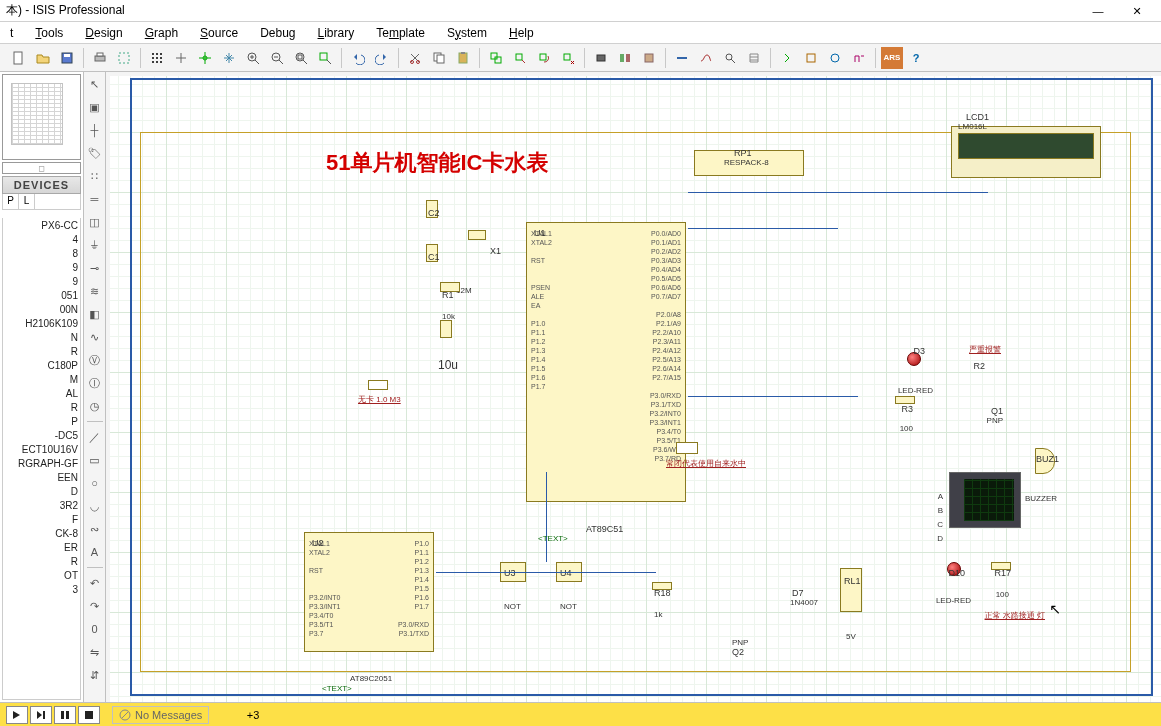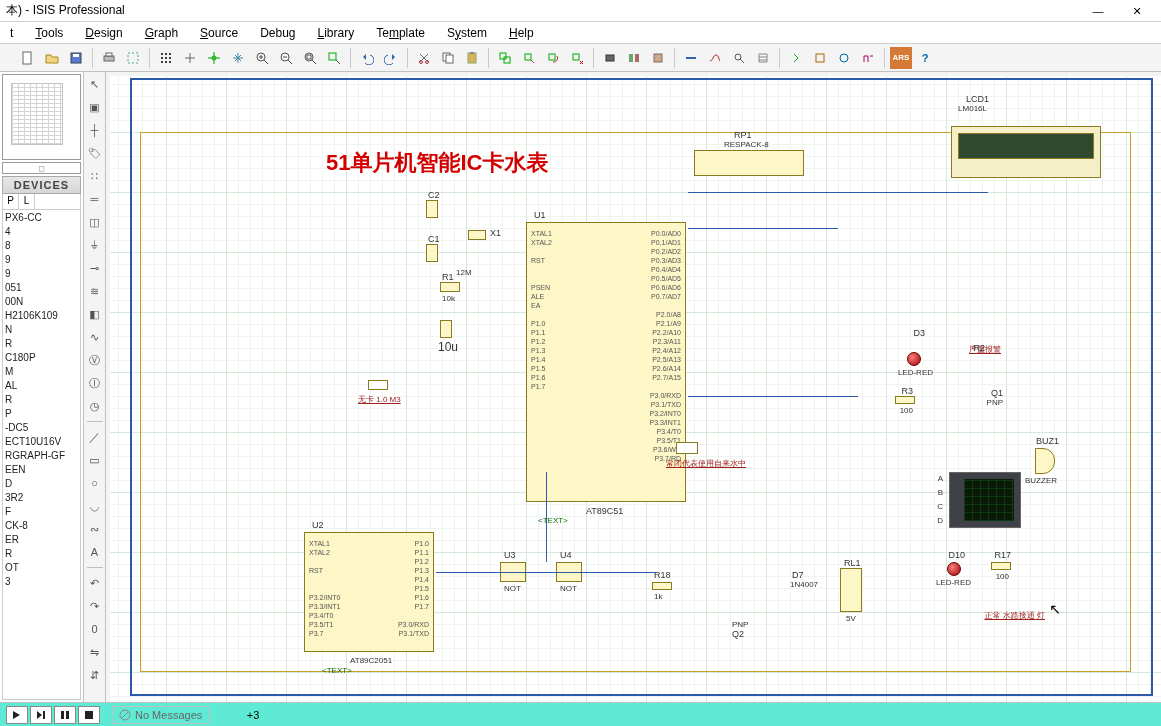--- a/index.html
+++ b/index.html
@@ -9,38 +9,38 @@
 #titlebar { height:22px; background:#fff; border-bottom:1px solid #d0d0d0; display:flex; align-items:center; padding:0 6px; justify-content:space-between; }
 #titlebar .left { font-size:12px; }
 #titlebar .right .winbtn { display:inline-block; width:36px; height:20px; text-align:center; line-height:20px; font-size:11px; }
 
 
 #menubar { height:22px; background:#fff; border-bottom:1px solid #d0d0d0; display:flex; align-items:center; padding:0 6px; gap:14px; font-size:12px; }
 #menubar span { padding:2px 4px; }
 #menubar span u { text-decoration:underline; }
 
 
-#toolbar { height:28px; background:#f4f4f4; border-bottom:1px solid #c0c0c0; display:flex; align-items:center; padding:0 17px; gap:2px; }
+#toolbar { height:28px; background:#f4f4f4; border-bottom:1px solid #c0c0c0; display:flex; align-items:center; padding:0 8px; gap:2px; }
 .tbtn { width:22px; height:22px; background:#f4f4f4; border:1px solid transparent; display:flex; align-items:center; justify-content:center; font-size:11px; color:#555; }
 .tbtn svg { width:14px; height:14px; }
 .tsep { width:1px; height:20px; background:#c8c8c8; margin:0 3px; }
 
 
 #main { display:flex; height:630px; background:#fff; }
 
 
 #sidebar { width:84px; background:#fff; border-right:1px solid #c0c0c0; display:flex; flex-direction:column; }
 #overview { height:86px; border:1px solid #999; margin:2px; background:#fff; position:relative; overflow:hidden; }
 #overview::after { content:""; position:absolute; left:8px; top:8px; width:50px; height:60px; border:1px solid #555; background:repeating-linear-gradient(0deg,#888 0 1px,transparent 1px 4px),repeating-linear-gradient(90deg,#888 0 1px,transparent 1px 6px); opacity:.35; }
 #orient { height:12px; border:1px solid #999; margin:0 2px 2px; display:flex; justify-content:center; align-items:center; font-size:8px; color:#888; }
 #devhead { height:18px; background:linear-gradient(#e8e8e8,#d6d6d6); border:1px solid #a8a8a8; margin:0 2px; text-align:center; font-size:11px; line-height:16px; font-weight:bold; letter-spacing:1px; color:#444; }
 #devrow { height:16px; border:1px solid #ccc; border-top:none; margin:0 2px; display:flex; font-size:10px; }
 #devrow span { flex:0 0 16px; text-align:center; line-height:14px; border-right:1px solid #ccc; }
 #devrow span:last-child { border:none; }
-#devlist { flex:1; overflow:hidden; border:1px solid #ccc; border-top:none; margin:0 2px 2px; font-size:10px; line-height:14px; padding:1px 2px; color:#222; }
+#devlist { flex:1; overflow:hidden; border:1px solid #ccc; border-top:none; margin:8px 2px 2px; font-size:10px; line-height:14px; padding:1px 2px; color:#222;text-align:right; }
 #devlist div { white-space:nowrap; overflow:hidden; }
 
 
 #vstrip { width:22px; background:#f4f4f4; border-right:1px solid #c0c0c0; display:flex; flex-direction:column; align-items:center; padding-top:2px; gap:3px; }
 #vstrip .tbtn { width:20px; height:20px; }
 
 
 #canvas { flex:1; position:relative; overflow:hidden; background:#fff; }
 #grid { position:absolute; inset:0;
   background:
@@ -52,21 +52,21 @@
 }
 #frame { position:absolute; left:24px; top:6px; right:8px; bottom:6px; border:2px solid #2a5aa8; }
 #innerframe { position:absolute; left:34px; top:60px; right:30px; bottom:30px; border:1px solid #c5a028; }
 
 .redtxt { position:absolute; color:#d40000; font-weight:bold; }
 #banner { top:12px; left:300px; font-size:20px; letter-spacing:1px; }
 #title2 { top:76px; left:180px; font-size:22px;padding-left:40px; }
 
 
 .chip { position:absolute; background:#fdf6c6; border:1px solid #8a7a20; }
-.label { position:absolute; font-size:9px; color:#333; white-space:nowrap; }
+.label { position:absolute; font-size:9px; color:#333; white-space:nowrap;margin-top:18px; }
 .bluewire { position:absolute; background:#2a5aa8; }
 .smalltxt { position:absolute; font-size:8px; color:#a02020;text-decoration:underline; }
 .grn { color:#0a6a0a; }
 
 
 #lcdbox { top:54px; right:60px; width:150px; height:52px; background:#f5efc8; border:1px solid #8a7a20; }
 #lcdbox .screen { position:absolute; left:6px; top:6px; right:6px; height:26px; background:#2f4a2f; border:1px solid #8a7a20; }
 
 
 #scope { position:absolute; right:140px; top:400px; width:72px; height:56px; background:#404048; border:1px solid #666; }
@@ -75,21 +75,21 @@
                    repeating-linear-gradient(90deg,#0f3a0f 0 1px,transparent 1px 8px);}
 #scope .tr { position:absolute; left:18px; top:12px; right:10px; height:14px; }
 #scope .tr::before { content:""; position:absolute; inset:0; background:
   linear-gradient(90deg,#e0c040 0 30%,transparent 30% 50%,#e0c040 50% 80%,transparent 80%); height:2px; top:2px;}
 
 
 #hruler { position:absolute; left:0; right:0; top:0; height:4px; background:#f4f4f4; }
 #vruler { position:absolute; left:0; top:0; bottom:0; width:4px; background:#f4f4f4; }
 
 
-#status { height:24px; background:#5eead4; border-top:1px solid #c0c0c0; display:flex; align-items:center; font-size:11px; }
+#status { height:24px; background:#fde047; border-top:1px solid #c0c0c0; display:flex; align-items:center; font-size:11px; }
 #playctl { display:flex; gap:2px; padding:0 6px; }
 #playctl .pb { width:22px; height:18px; border:1px solid #888; background:#fff; display:flex; align-items:center; justify-content:center; }
 #msgbox { border:1px solid #c0c0c0; height:18px; margin:0 6px; padding:0 6px; display:flex; align-items:center; gap:4px; color:#666; }
 #sheet { border:1px solid #c0c0c0; height:18px; margin:0 6px; padding:0 10px; display:flex; align-items:center; flex:1; }
 #coord { width:50px; text-align:right; padding-right:6px; }
 
 
 .comp { position:absolute; border:1px solid #8a7a20; background:#fdf6c6; }
 .led { position:absolute; width:14px; height:14px; border-radius:50%; background:radial-gradient(circle at 35% 35%,#ff8080,#a00000); border:1px solid #600; }
 

